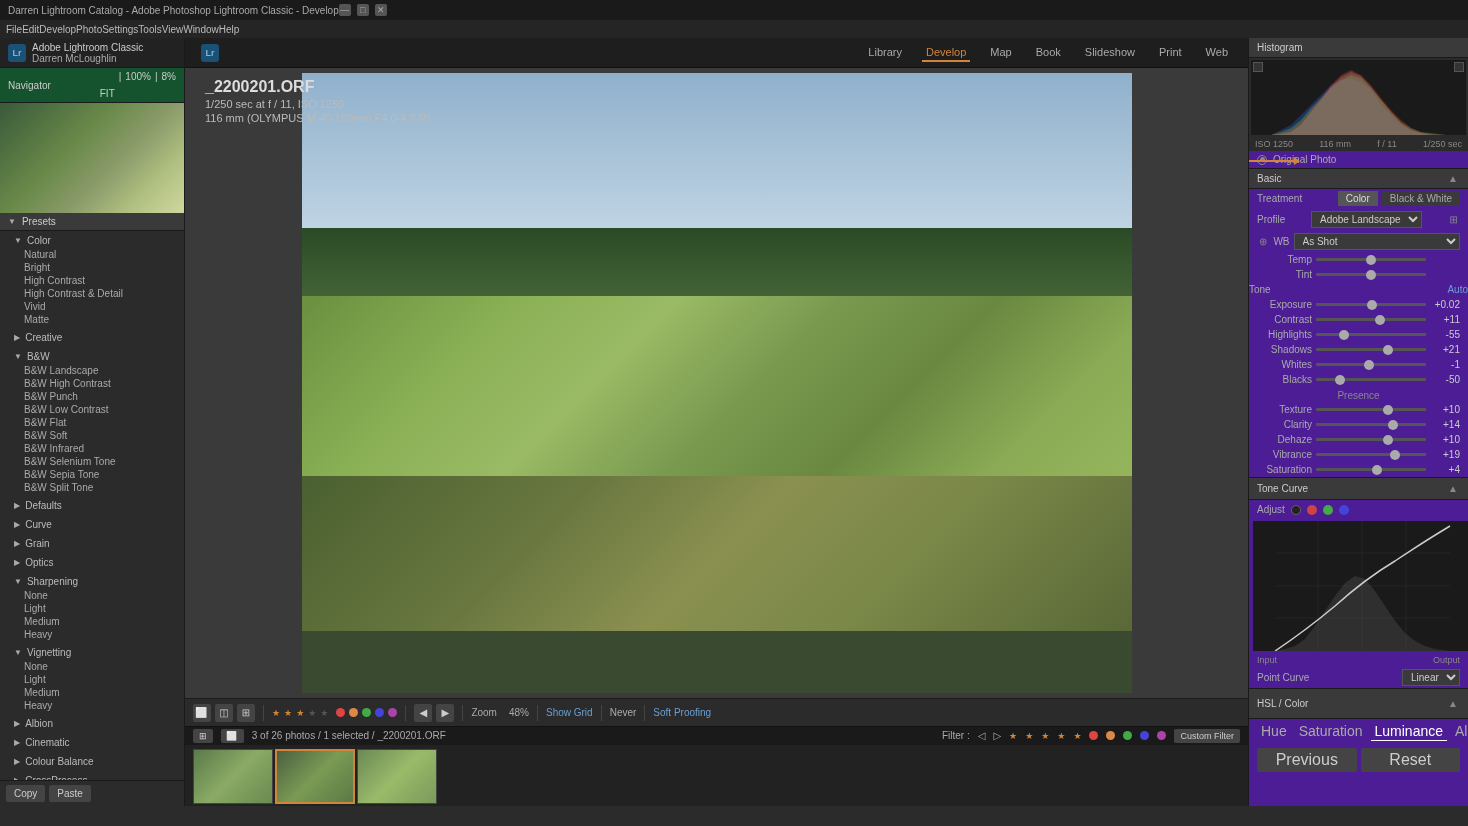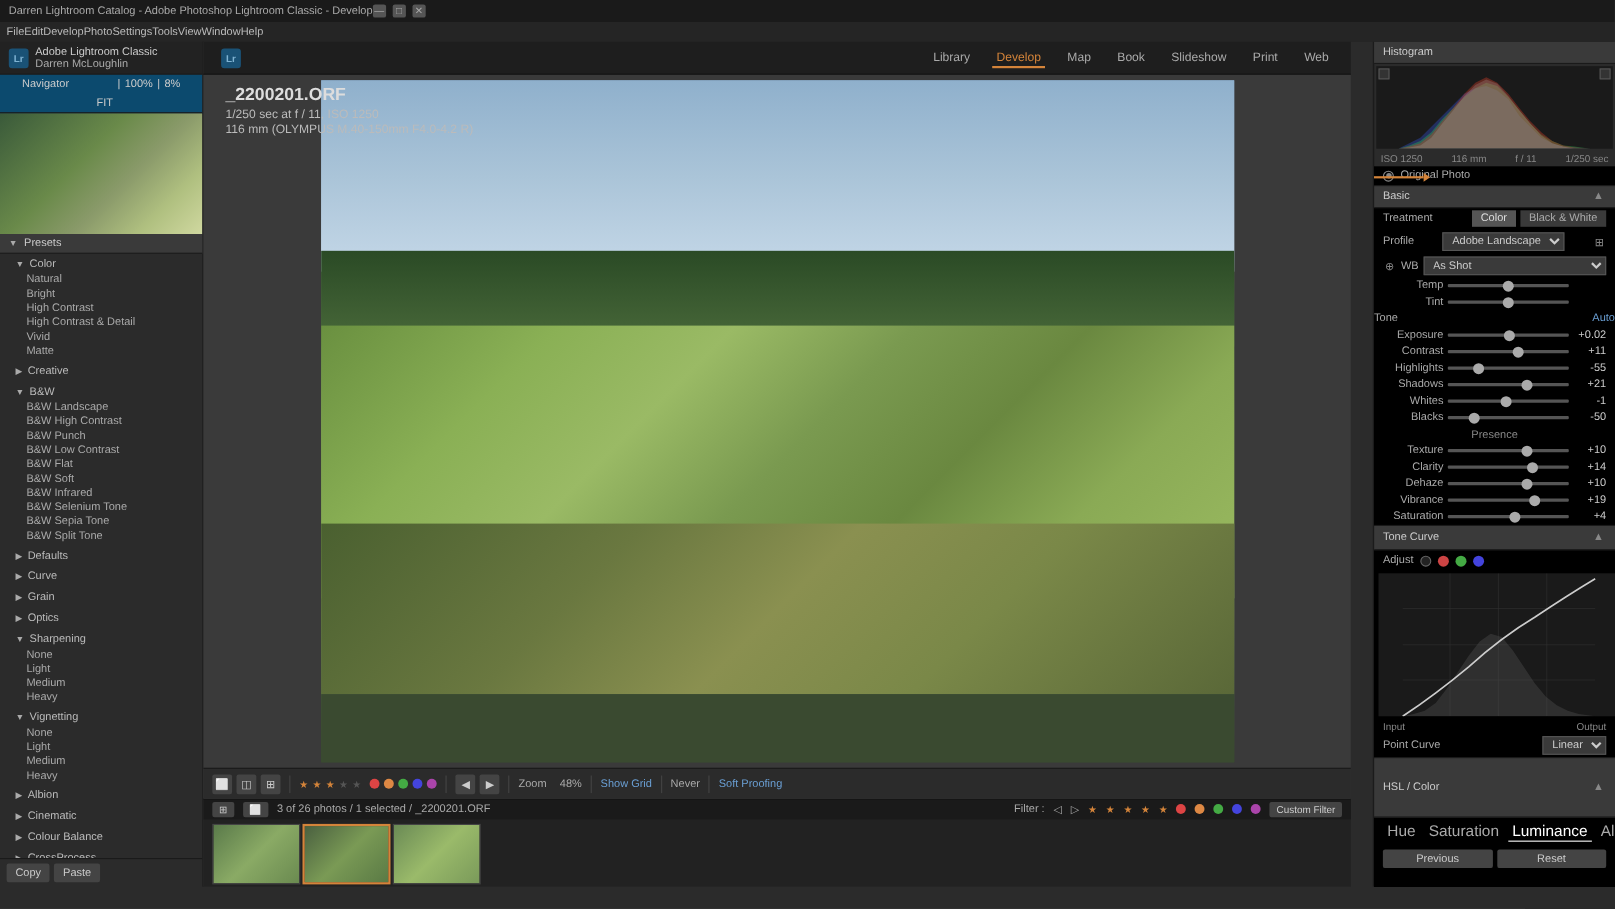--- a/index.html
+++ b/index.html
@@ -17,21 +17,21 @@
     
     #main { display: flex; height: calc(826px - 38px - 20px); }
 
     
     #left-panel { width: 185px; background: #2b2b2b; border-right: 1px solid #1a1a1a; display: flex; flex-direction: column; overflow: hidden; }
     #lc-logo { height: 30px; background: #222; display: flex; align-items: center; padding: 0 8px; gap: 6px; border-bottom: 1px solid #1a1a1a; }
     #lc-logo .logo-box { width: 18px; height: 18px; background: #1a5276; border-radius: 3px; display: flex; align-items: center; justify-content: center; font-size: 9px; color: #7fb3d3; font-weight: bold; }
     #lc-logo .logo-text { font-size: 10px; color: #ccc; }
 
     #navigator-panel { background: #2b2b2b; }
-    #navigator-header { display: flex; justify-content: space-between; padding: 3px 20px; background: #0c4a6e; cursor: pointer; border-bottom: 1px solid #1a1a1a; }
+    #navigator-header { display: flex; align-items: center; justify-content: space-between; padding: 3px 8px; background: #14532d; cursor: pointer; border-bottom: 1px solid #1a1a1a; }
     #navigator-header span { font-size: 10px; color: #ccc; }
     #navigator-controls { display: flex; gap: 4px; font-size: 10px; color: #888; }
     #navigator-thumb { width: 100%; height: 110px; background: #1a1a1a; overflow: hidden; position: relative; }
     .nav-thumb-placeholder { width: 100%; height: 110px; background: linear-gradient(135deg, #3a5a3a 0%, #6a8a4a 40%, #8a9a6a 60%, #b0c080 80%, #d0d8a0 100%); }
 
     #presets-panel { flex: 1; overflow-y: auto; }
     #presets-panel::-webkit-scrollbar { width: 4px; }
     #presets-panel::-webkit-scrollbar-track { background: #2b2b2b; }
     #presets-panel::-webkit-scrollbar-thumb { background: #555; }
     .panel-header { display: flex; align-items: center; padding: 3px 8px; background: #3a3a3a; cursor: pointer; border-bottom: 1px solid #1a1a1a; }
@@ -81,21 +81,21 @@
     #filmstrip-bar .bar-left { display: flex; align-items: center; gap: 8px; font-size: 10px; color: #aaa; }
     #filmstrip-bar .bar-right { display: flex; align-items: center; gap: 8px; font-size: 10px; color: #aaa; }
     #filmstrip-photos { display: flex; gap: 2px; padding: 4px 8px; overflow: hidden; }
     .film-thumb { width: 80px; height: 55px; background: #3a4a3a; border: 1px solid #444; cursor: pointer; overflow: hidden; flex-shrink: 0; }
     .film-thumb.selected { border: 2px solid #d4843a; }
     .film-thumb-1 { background: linear-gradient(135deg, #5a7a4a, #8aaa65, #6a8a50); }
     .film-thumb-2 { background: linear-gradient(135deg, #4a6040, #7a9a55, #5a7a45); }
     .film-thumb-3 { background: linear-gradient(135deg, #6a8a55, #9aba6a, #7a9a5a); }
 
     
-    #right-panel { width: 220px; background: #000000; border-left: 1px solid #1a1a1a; display: flex; flex-direction: column; overflow-y: auto; margin-left: 20px; }
+    #right-panel { width: 220px; background: #4c1d95; border-left: 1px solid #1a1a1a; display: flex; flex-direction: column; overflow-y: auto; }
     #right-panel::-webkit-scrollbar { width: 4px; }
     #right-panel::-webkit-scrollbar-track { background: #2b2b2b; }
     #right-panel::-webkit-scrollbar-thumb { background: #555; }
 
     
     #histogram-section { background: #2b2b2b; }
     .section-header { display: flex; align-items: center; justify-content: space-between; padding: 4px 8px; background: #3a3a3a; cursor: pointer; border-bottom: 1px solid #1a1a1a; }
     .section-header span { font-size: 10px; color: #ccc; }
     #histogram-canvas { height: 75px; background: #1a1a1a; position: relative; overflow: hidden; margin: 2px; }
     #histogram-meta { display: flex; justify-content: space-between; padding: 2px 6px; font-size: 9px; color: #888; }
@@ -127,29 +127,29 @@
     .curve-label { font-size: 10px; color: #aaa; }
     .color-dot { width: 10px; height: 10px; border-radius: 50%; }
     #curve-canvas { width: 100%; height: 130px; background: #1a1a1a; position: relative; margin: 2px 4px; }
     .curve-svg { width: 100%; height: 100%; }
     #curve-io { display: flex; justify-content: space-between; padding: 2px 8px; font-size: 9px; color: #888; }
     #point-curve-row { display: flex; align-items: center; justify-content: space-between; padding: 2px 8px; }
     #point-curve-row span { font-size: 10px; color: #aaa; }
 
     
     #hsl-section { }
-    .hsl-header { display: flex; align-items: center; justify-content: space-between; padding: 20px 8px; background: #3a3a3a; cursor: pointer; border-bottom: 1px solid #1a1a1a; }
+    .hsl-header { display: flex; align-items: center; justify-content: space-between; padding: 8px 8px; background: #3a3a3a; cursor: pointer; border-bottom: 1px solid #1a1a1a; }
     .hsl-header span { font-size: 10px; color: #ccc; }
     .hsl-tabs { display: flex; padding: 3px 8px; gap: 4px; }
     .hsl-tab { font-size: 14px; color: #aaa; cursor: pointer; padding: 1px 4px; }
     .hsl-tab.active { color: #fff; border-bottom: 1px solid #fff; }
 
     
     #prev-reset { display: flex; gap: 4px; padding: 4px 8px; }
-    #prev-reset button { flex: 1; padding: 3px; background: #444; color: #ccc; border: none; font-size: 10px; cursor: pointer; border-radius: 2px; }
+    #prev-reset button { flex: 1; padding: 3px; background: #444; color: #ccc; border: none; font-size: 16px; cursor: pointer; border-radius: 2px; }
 
     
     .star { color: #d4843a; font-size: 9px; }
     .star-empty { color: #555; font-size: 9px; }
 
     
     .icon-btn { background: none; border: none; color: #888; font-size: 10px; cursor: pointer; padding: 1px 2px; }
 
     .divider-line { width: 100%; height: 1px; background: #1a1a1a; }
 

